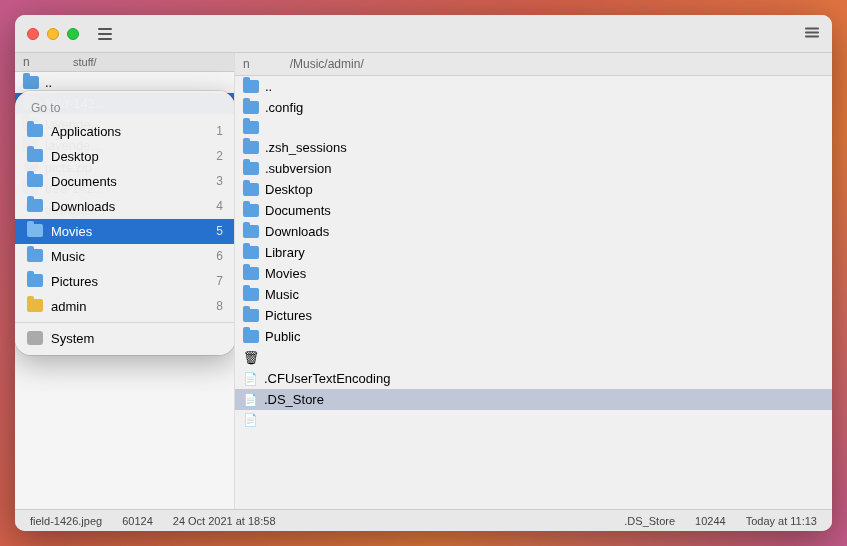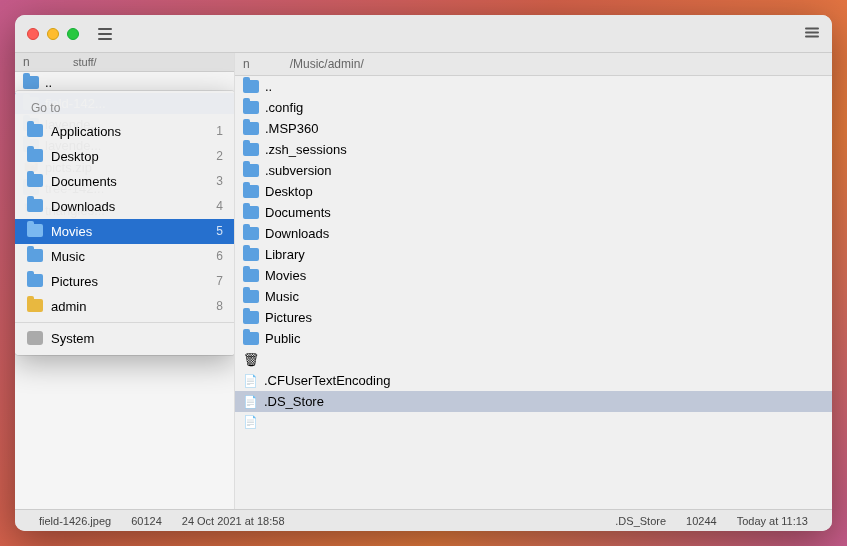--- a/index.html
+++ b/index.html
@@ -135,21 +135,21 @@
     .right-file-item.selected {
       background: #c0c8d8;
     }
 
     .status-bar {
       height: 22px;
       background: #e8e8e8;
       border-top: 1px solid #ccc;
       display: flex;
       align-items: center;
-      padding: 0 24px;
+      padding: 0 15px;
       font-size: 11px;
       color: #444;
       flex-shrink: 0;
     }
 
     .status-left {
       flex: 1;
       display: flex;
       gap: 20px;
     }
@@ -164,21 +164,21 @@
     
     .dropdown-overlay {
       position: absolute;
       top: 38px;
       left: 0;
       z-index: 100;
     }
 
     .dropdown-menu {
       background: rgba(240, 240, 240, 0.97);
-      border-radius: 4px;
+      border-radius: 16px;
       box-shadow: 0 8px 30px rgba(0,0,0,0.3), 0 0 0 1px rgba(0,0,0,0.1);
       min-width: 220px;
       overflow: hidden;
       padding: 4px 0;
     }
 
     .menu-header {
       padding: 6px 16px 4px;
       font-size: 12px;
       color: #888;
@@ -385,21 +385,20 @@
         <div class="right-file-item">
           <span class="menu-folder-icon"></span>
           <span class="file-name">..</span>
         </div>
         <div class="right-file-item">
           <span class="menu-folder-icon"></span>
           <span class="file-name">.config</span>
         </div>
         <div class="right-file-item">
           <span class="menu-folder-icon"></span>
-          <span class="file-name">.MSP360</span>
         </div>
         <div class="right-file-item">
           <span class="menu-folder-icon"></span>
           <span class="file-name">.zsh_sessions</span>
         </div>
         <div class="right-file-item">
           <span class="menu-folder-icon"></span>
           <span class="file-name">.subversion</span>
         </div>
         <div class="right-file-item">

